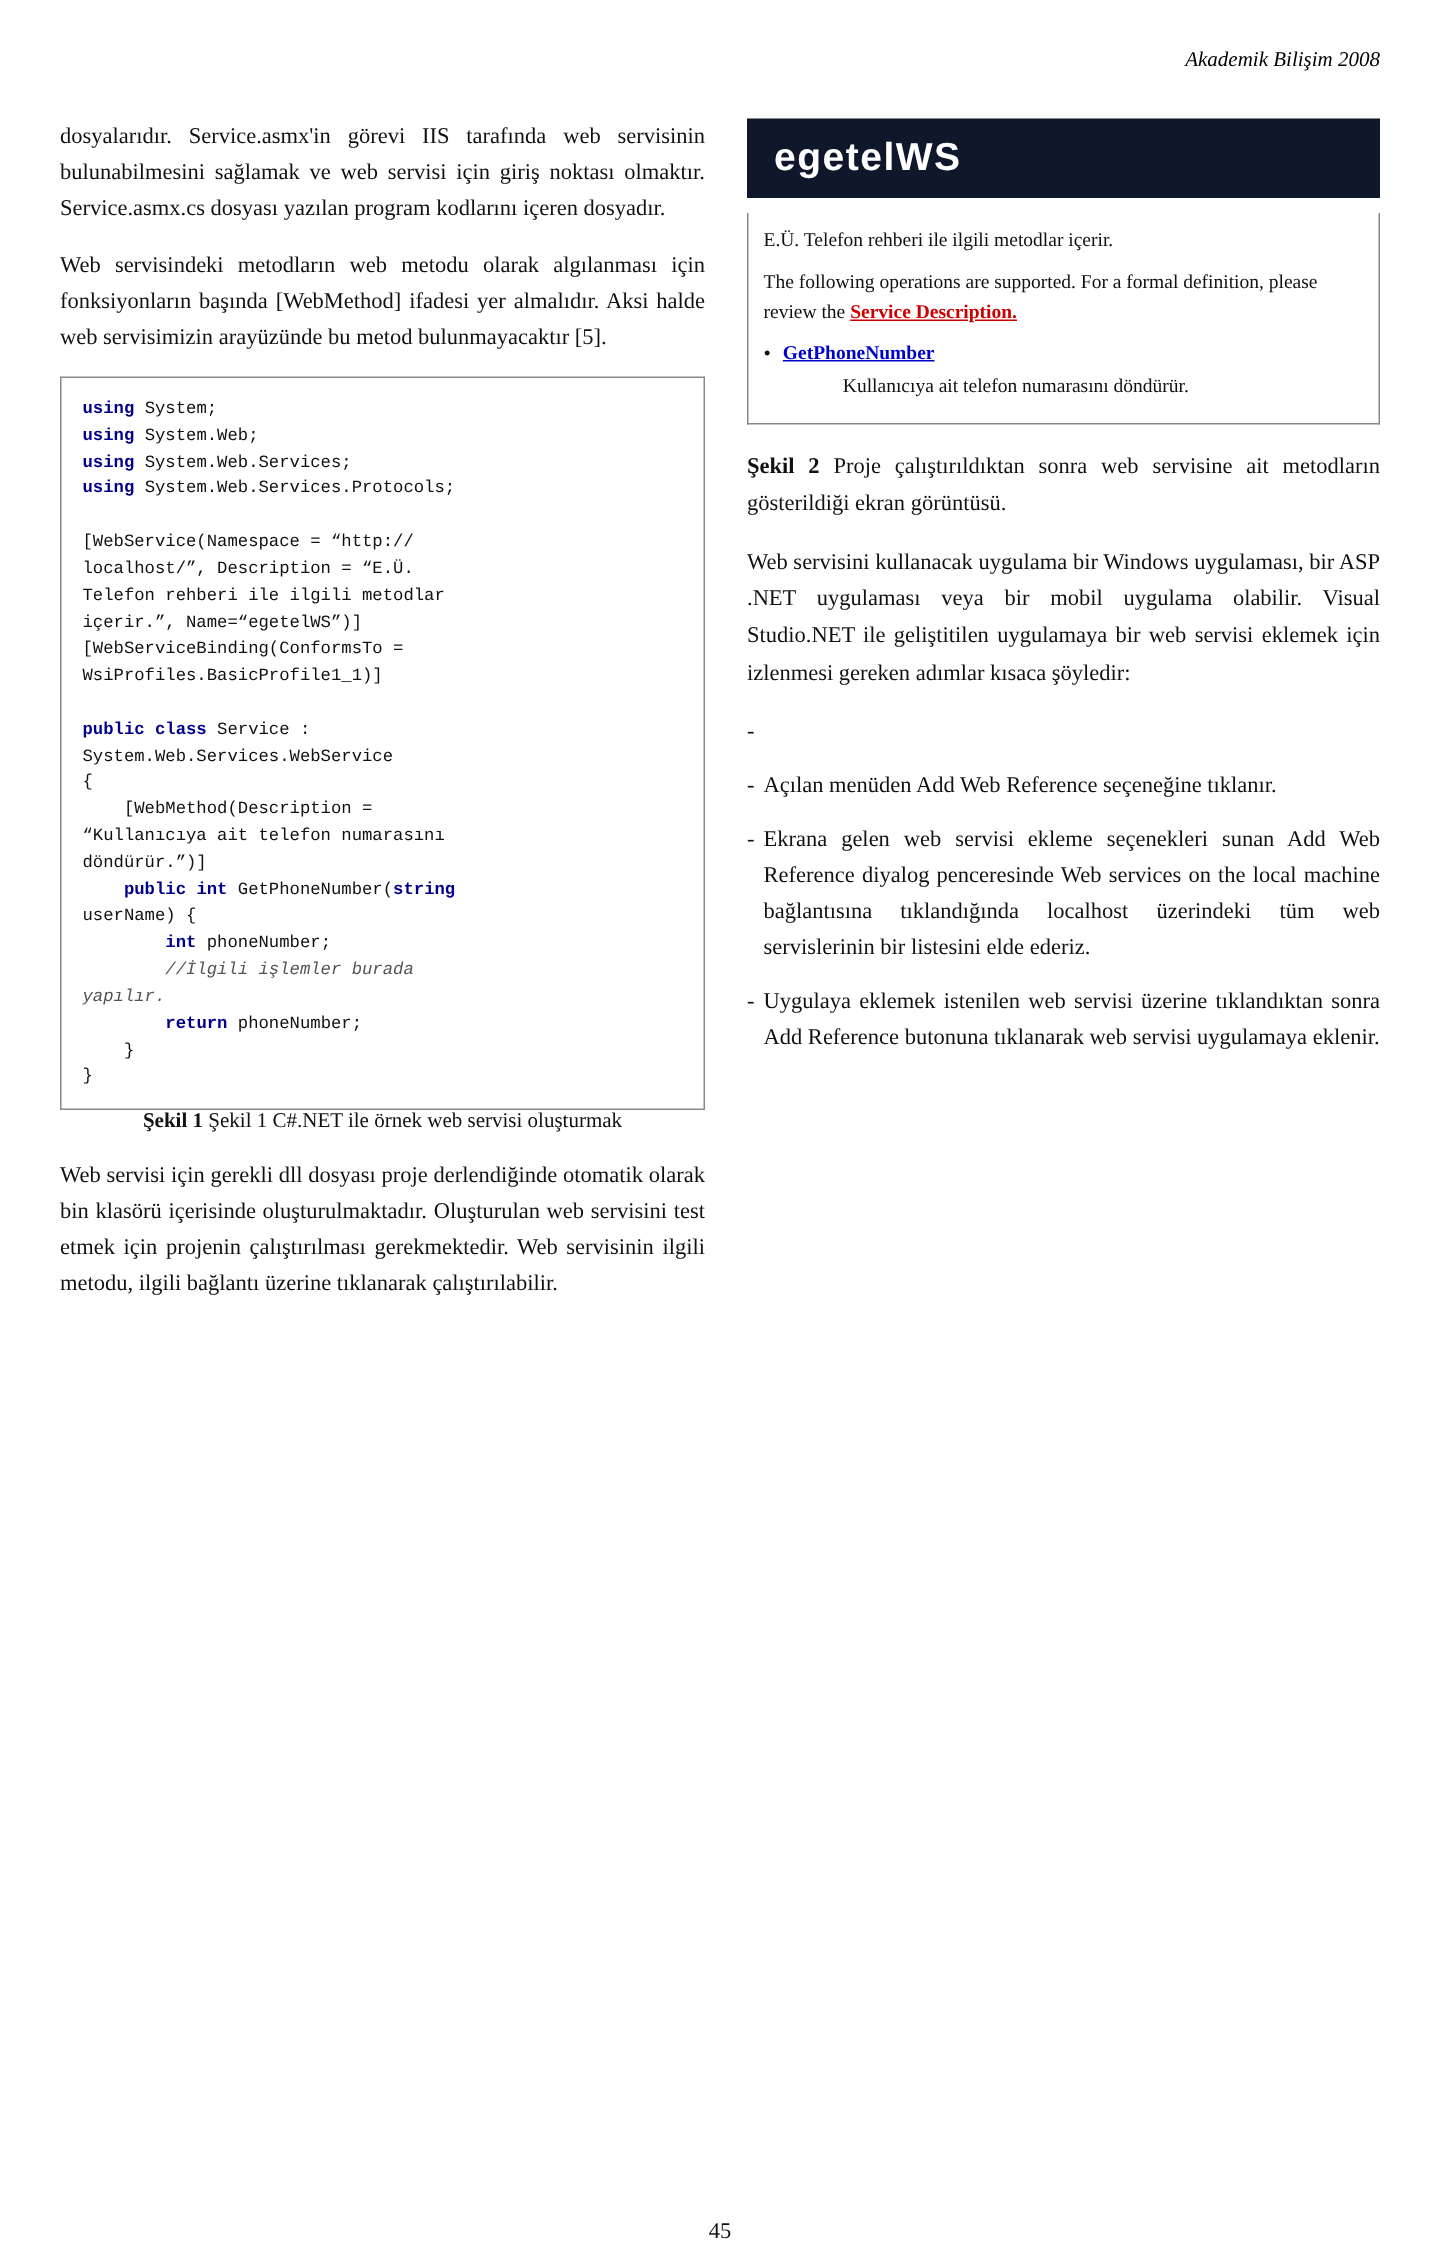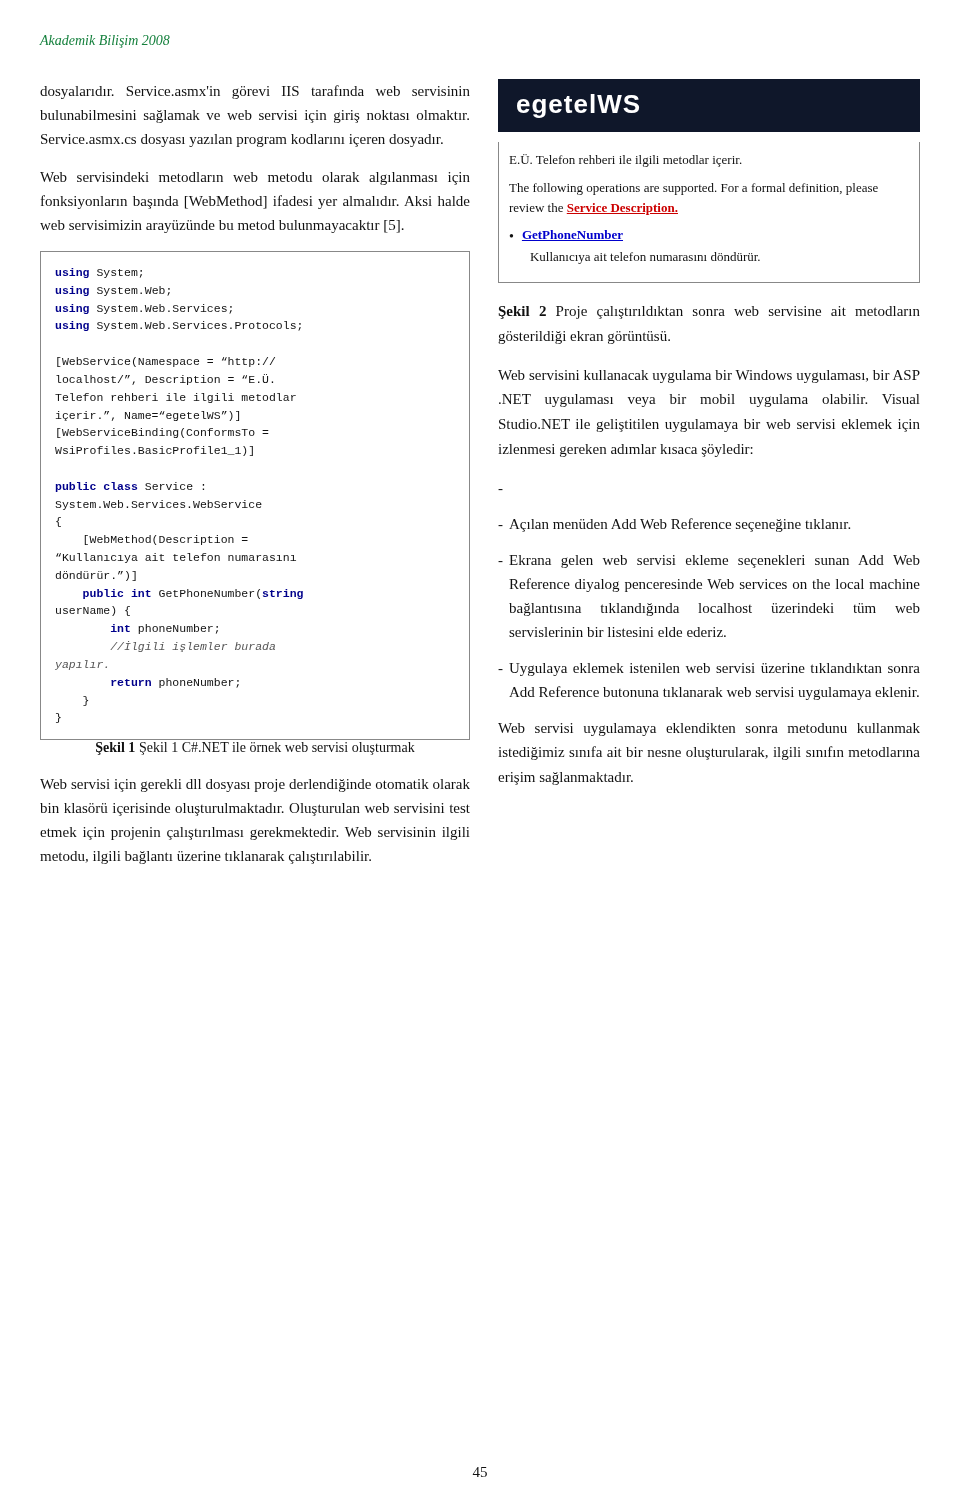--- a/index.html
+++ b/index.html
@@ -15,25 +15,25 @@
 
     .page-container {
       width: 960px;
       min-height: 1511px;
       padding: 30px 40px 60px 40px;
       position: relative;
     }
 
     
     .header {
-      text-align: left;
+      text-align: right;
       margin-bottom: 28px;
       font-style: italic;
       font-size: 14px;
-      color: #15803d;
+      color: #000000;
       line-height: 1.5;
     }
 
     
     .two-col {
       display: flex;
       gap: 28px;
       align-items: flex-start;
     }
 
@@ -133,21 +133,21 @@
     }
 
     .bullet-item .bullet-dot {
       font-size: 14px;
       margin-top: 1px;
     }
 
     .bullet-desc {
       font-size: 13px;
       color: #111;
-      margin-left: 8px;
+      margin-left: 40px;
       margin-top: 2px;
     }
 
     
     .right-para {
       font-size: 15px;
       text-align: justify;
       line-height: 1.65;
       margin-bottom: 14px;
     }
@@ -167,21 +167,21 @@
     }
 
     .dash-sym {
       flex-shrink: 0;
       font-weight: normal;
     }
 
     
     .page-number {
       position: absolute;
-      bottom: 30px;
+      bottom: 14px;
       left: 50%;
       transform: translateX(-50%);
       font-size: 15px;
       color: #111;
     }
   </style>
 </head>
 <body>
 
 <div class="page-container">
@@ -272,20 +272,19 @@
         <div class="dash-item">
           <span class="dash-sym">-</span>
           <span>Ekrana gelen web servisi ekleme seçenekleri sunan Add Web Reference diyalog penceresinde Web services on the local machine bağlantısına tıklandığında localhost üzerindeki tüm web servislerinin bir listesini elde ederiz.</span>
         </div>
         <div class="dash-item">
           <span class="dash-sym">-</span>
           <span>Uygulaya eklemek istenilen web servisi üzerine tıklandıktan sonra Add Reference butonuna tıklanarak web servisi uygulamaya eklenir.</span>
         </div>
       </div>
 
-      <p class="right-para">Web servisi uygulamaya eklendikten sonra metodunu kullanmak istediğimiz sınıfa ait bir nesne oluşturularak, ilgili sınıfın metodlarına erişim sağlanmaktadır.</p>
 
     </div>
   </div>
 
   <div class="page-number">45</div>
 
 </div>
 
 </body></html>

